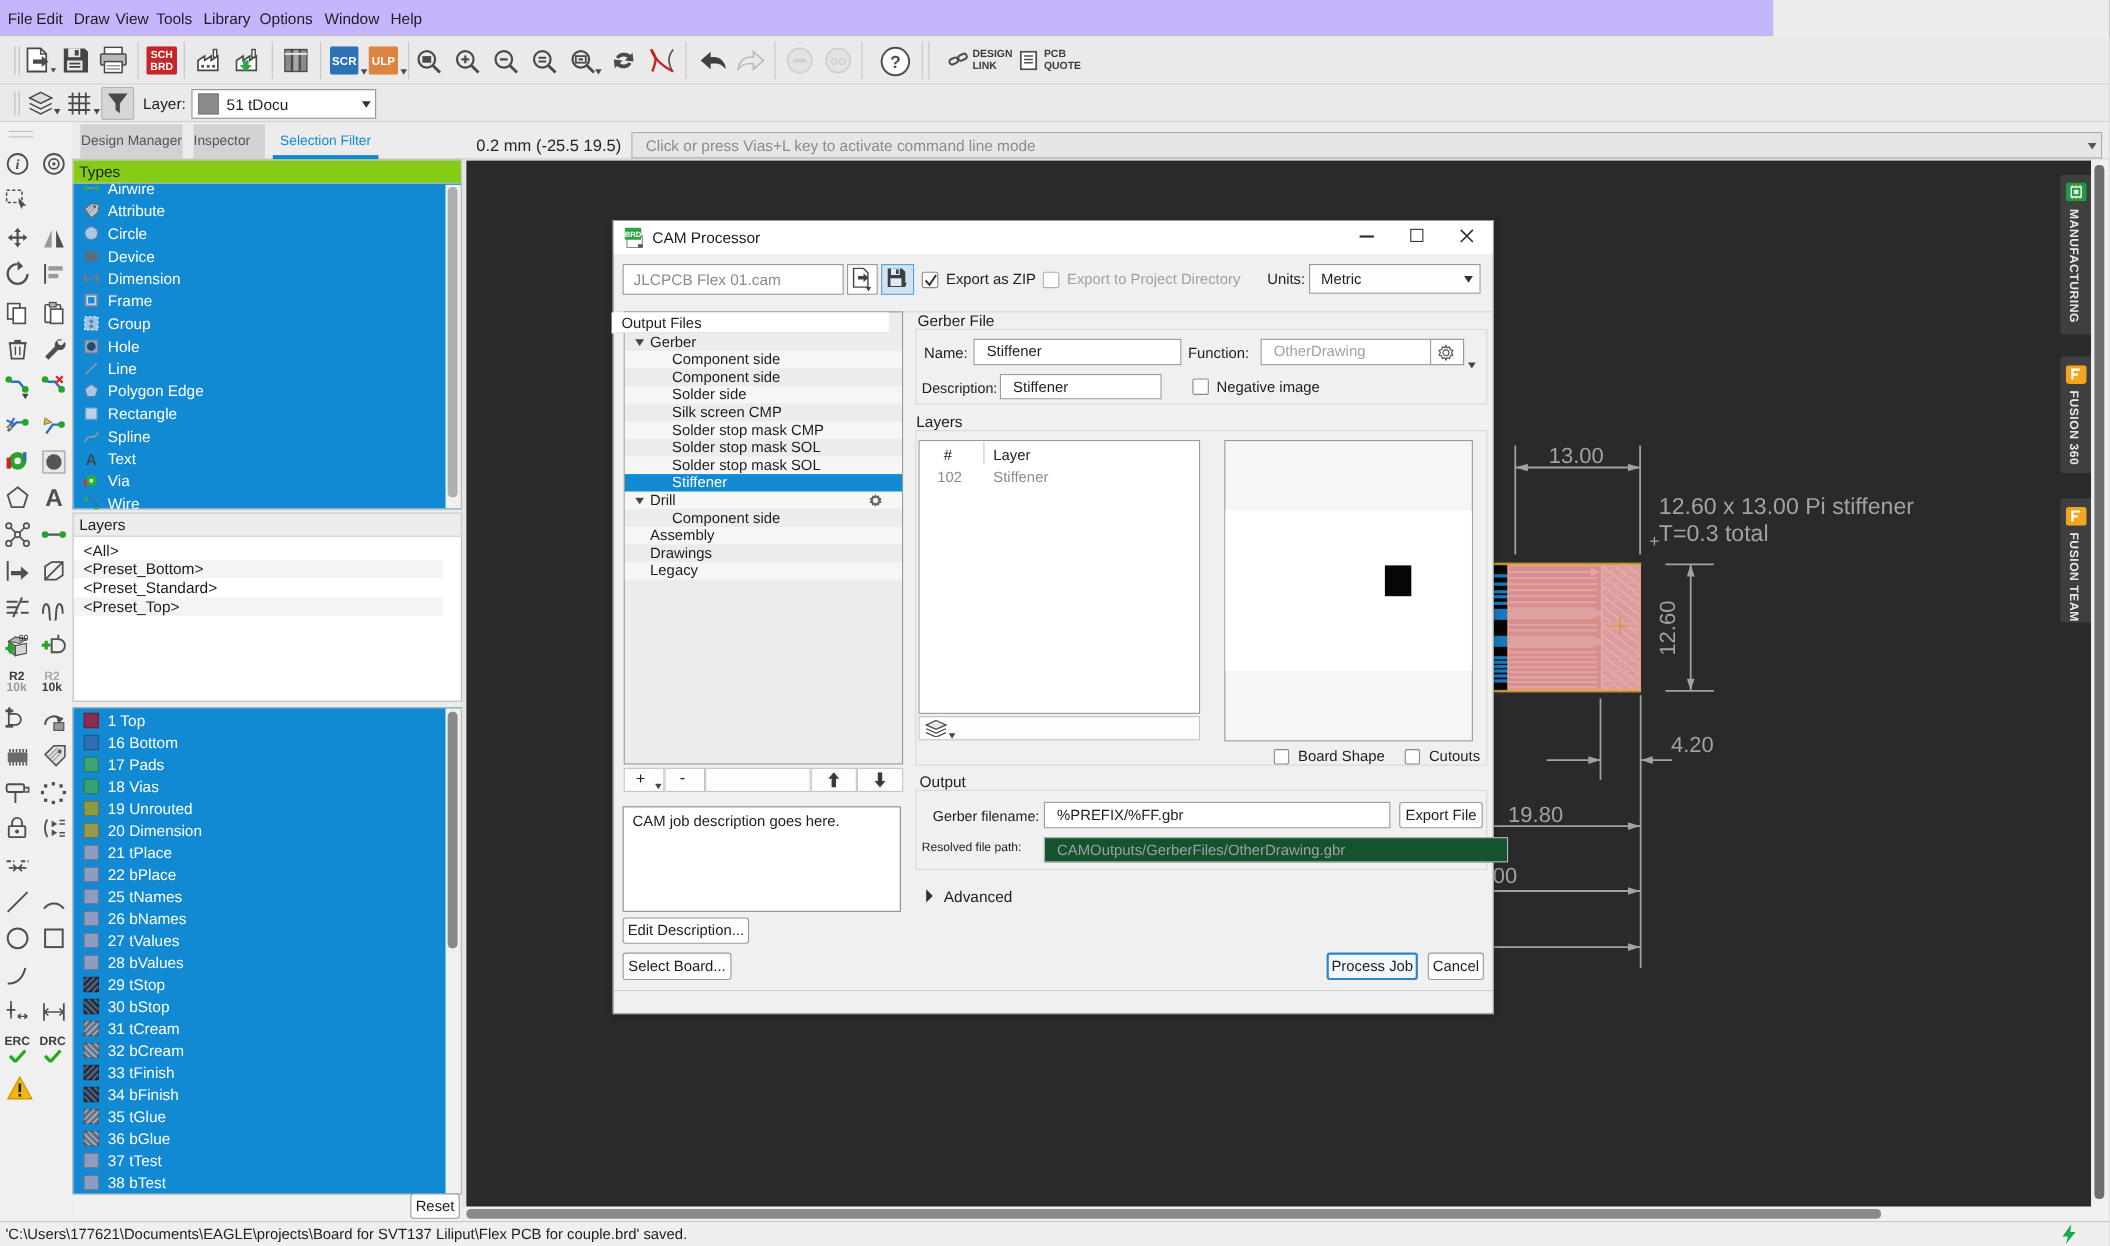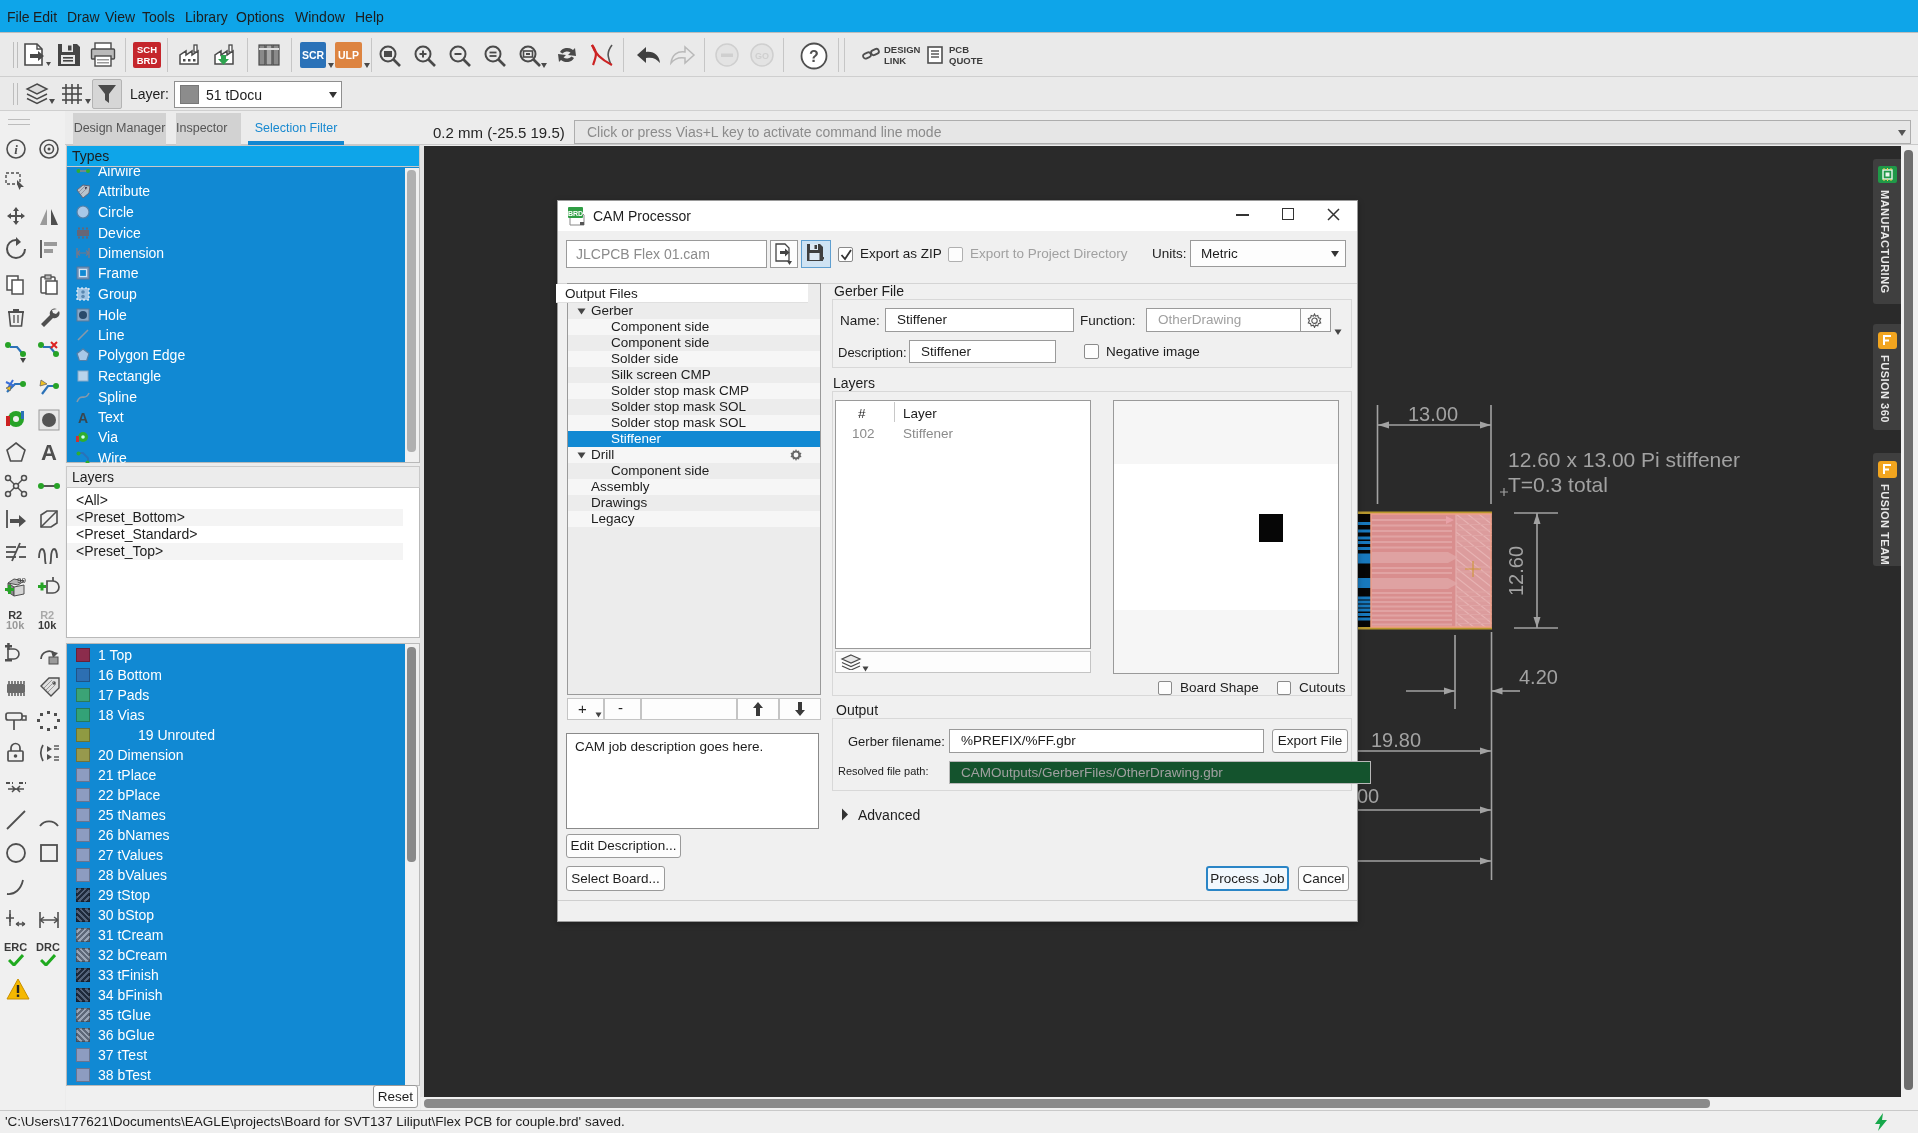--- a/index.html
+++ b/index.html
@@ -1,21 +1,21 @@
 <!DOCTYPE html>
 <html><head><meta charset="utf-8">
 <style>
 * { margin:0; padding:0; box-sizing:border-box; }
 html,body { width:1918px; height:1133px; overflow:hidden; }
 body { font-family:"Liberation Sans", sans-serif; background:#ececec; position:relative; }
 .abs { position:absolute; }
 </style></head>
 <body>
 
-<div class="abs" style="left:0;top:0;width:1918px;height:33px;background:#0ea5e9;border-bottom:1px solid #bdbdbd;font-size:14px;color:#1d1d1d;">
+<div class="abs" style="left:0;top:0;width:1612px;height:33px;background:#c4b5fd;border-bottom:1px solid #bdbdbd;font-size:14px;color:#1d1d1d;">
     <span class="abs" style="left:7px;top:9px;">File</span>
     <span class="abs" style="left:33px;top:9px;">Edit</span>
     <span class="abs" style="left:67px;top:9px;">Draw</span>
     <span class="abs" style="left:105px;top:9px;">View</span>
     <span class="abs" style="left:142px;top:9px;">Tools</span>
     <span class="abs" style="left:185px;top:9px;">Library</span>
     <span class="abs" style="left:236px;top:9px;">Options</span>
     <span class="abs" style="left:295px;top:9px;">Window</span>
     <span class="abs" style="left:355px;top:9px;">Help</span>
   </div>
@@ -465,21 +465,21 @@
   </svg>
 <div class="abs" style="left:36px;top:941px;font-size:11px;font-weight:bold;color:#3a3a3a;">DRC</div>
 <svg class="abs" style="left:40px;top:954px;" width="16" height="12" viewBox="0 0 16 12">
     <path d="M1 6 l5 5 9 -10" fill="none" stroke="#1faa1f" stroke-width="3"></path>
   </svg>
 <svg class="abs" style="left:6px;top:978px;" width="24" height="22" viewBox="0 0 24 22">
     <path d="M12 1 L23 21 H1 Z" fill="#f5b800" stroke="#c89000" stroke-width="1"></path>
     <rect x="10.8" y="7" width="2.4" height="8" fill="#222"></rect>
     <rect x="10.8" y="16.5" width="2.4" height="2.4" fill="#222"></rect>
   </svg>
-<div class="abs" style="left:66px;top:145px;width:354px;height:22px;background:#0ea5e9;border:1px solid #c9c9c9;font-size:14px;color:#1d1d1d;line-height:20px;padding-left:5px;">Types</div>
+<div class="abs" style="left:66px;top:145px;width:354px;height:22px;background:#84cc16;border:1px solid #c9c9c9;font-size:14px;color:#1d1d1d;line-height:20px;padding-left:5px;">Types</div>
 <div class="abs" style="left:66px;top:167px;width:354px;height:296px;background:#1189d3;border:1px solid #b9b9b9;border-top:none;"></div>
 <div class="abs" style="left:66px;top:167px;width:354px;height:296px;overflow:hidden;">
 <svg class="abs" style="left:10px;top:-3px;" width="14" height="14" viewBox="0 0 14 14">
       <circle cx="2.5" cy="7" r="2" fill="#2fae2f"></circle>
       <line x1="4" y1="7" x2="11" y2="7" stroke="#888" stroke-width="1.6"></line>
       <circle cx="12" cy="7" r="2" fill="#2fae2f"></circle>
     </svg>
 <div class="abs" style="left:32px;top:-6px;width:250px;height:20px;font-size:14px;color:#fff;line-height:20px;">Airwire</div>
 <svg class="abs" style="left:10px;top:17px;" width="14" height="14" viewBox="0 0 14 14">
       <path d="M1 6 l6 -5 7 1 -1 7 -6 5 z" fill="#b9c4cc" stroke="#667" stroke-width="1"></path>
@@ -570,21 +570,21 @@
 <div class="abs" style="left:66px;top:643px;width:354px;height:443px;background:#1189d3;border:1px solid #b9b9b9;"></div>
 <div class="abs" style="left:76px;top:648px;width:14px;height:14px;background:#8b2c4c;border:1px solid rgba(0,0,0,0.25);"></div>
 <div class="abs" style="left:98px;top:645px;width:250px;height:20px;font-size:14px;color:#fff;line-height:20px;">1 Top</div>
 <div class="abs" style="left:76px;top:668px;width:14px;height:14px;background:#2d6fb2;border:1px solid rgba(0,0,0,0.25);"></div>
 <div class="abs" style="left:98px;top:665px;width:250px;height:20px;font-size:14px;color:#fff;line-height:20px;">16 Bottom</div>
 <div class="abs" style="left:76px;top:688px;width:14px;height:14px;background:#3ba376;border:1px solid rgba(0,0,0,0.25);"></div>
 <div class="abs" style="left:98px;top:685px;width:250px;height:20px;font-size:14px;color:#fff;line-height:20px;">17 Pads</div>
 <div class="abs" style="left:76px;top:708px;width:14px;height:14px;background:#33a277;border:1px solid rgba(0,0,0,0.25);"></div>
 <div class="abs" style="left:98px;top:705px;width:250px;height:20px;font-size:14px;color:#fff;line-height:20px;">18 Vias</div>
 <div class="abs" style="left:76px;top:728px;width:14px;height:14px;background:#8f9a42;border:1px solid rgba(0,0,0,0.25);"></div>
-<div class="abs" style="left:98px;top:725px;width:250px;height:20px;font-size:14px;color:#fff;line-height:20px;margin-left:40px;">19 Unrouted</div>
+<div class="abs" style="left:98px;top:725px;width:250px;height:20px;font-size:14px;color:#fff;line-height:20px;">19 Unrouted</div>
 <div class="abs" style="left:76px;top:748px;width:14px;height:14px;background:#97994d;border:1px solid rgba(0,0,0,0.25);"></div>
 <div class="abs" style="left:98px;top:745px;width:250px;height:20px;font-size:14px;color:#fff;line-height:20px;">20 Dimension</div>
 <div class="abs" style="left:76px;top:768px;width:14px;height:14px;background:#8d9cc0;border:1px solid rgba(0,0,0,0.25);"></div>
 <div class="abs" style="left:98px;top:765px;width:250px;height:20px;font-size:14px;color:#fff;line-height:20px;">21 tPlace</div>
 <div class="abs" style="left:76px;top:788px;width:14px;height:14px;background:#8d9cc0;border:1px solid rgba(0,0,0,0.25);"></div>
 <div class="abs" style="left:98px;top:785px;width:250px;height:20px;font-size:14px;color:#fff;line-height:20px;">22 bPlace</div>
 <div class="abs" style="left:76px;top:808px;width:14px;height:14px;background:#8d9cc0;border:1px solid rgba(0,0,0,0.25);"></div>
 <div class="abs" style="left:98px;top:805px;width:250px;height:20px;font-size:14px;color:#fff;line-height:20px;">25 tNames</div>
 <div class="abs" style="left:76px;top:828px;width:14px;height:14px;background:#8d9cc0;border:1px solid rgba(0,0,0,0.25);"></div>
 <div class="abs" style="left:98px;top:825px;width:250px;height:20px;font-size:14px;color:#fff;line-height:20px;">26 bNames</div>

